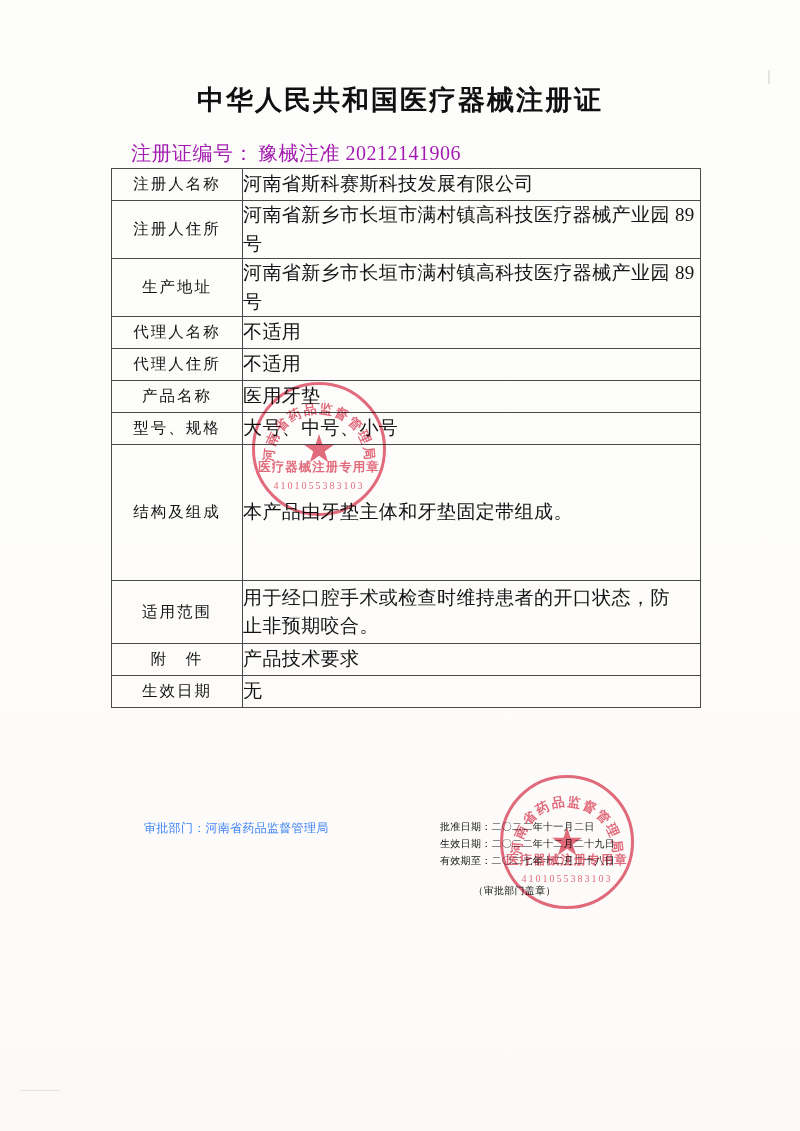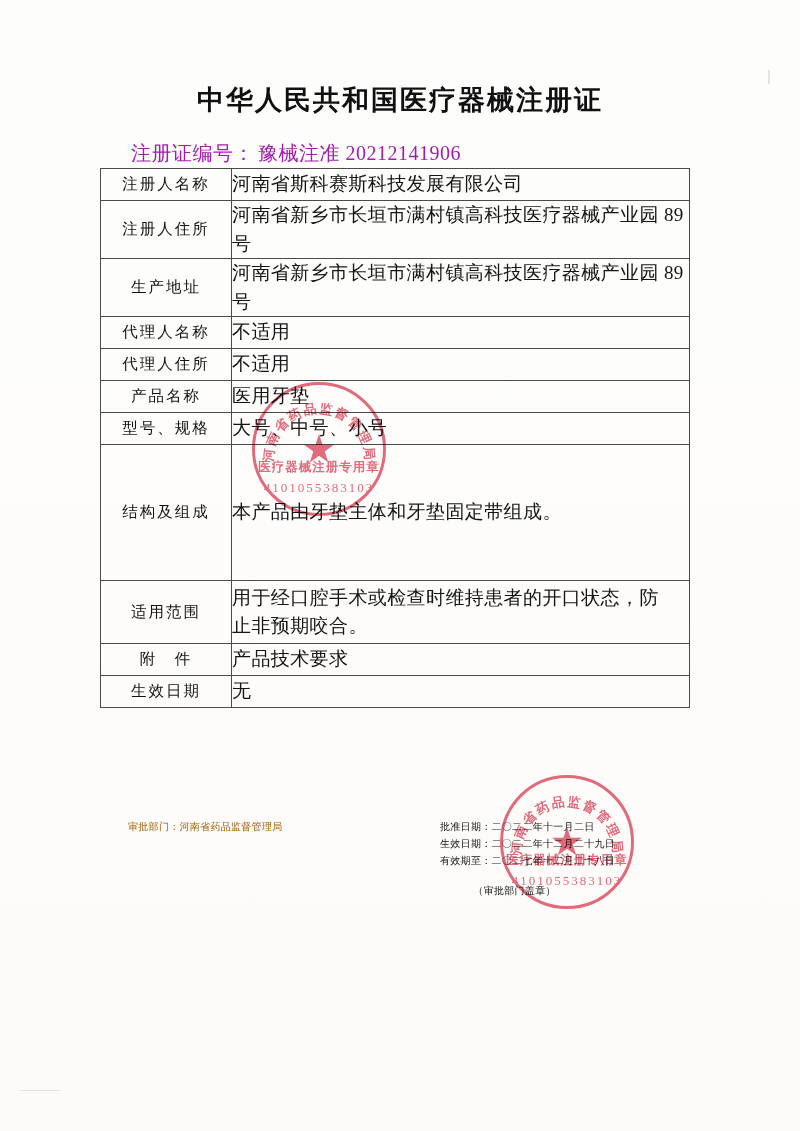--- a/index.html
+++ b/index.html
@@ -49,21 +49,21 @@
     left: 131px;
     font-size: 20px;
     letter-spacing: 0.5px;
     color: #a21caf;
   }
   .regno .label { margin-right: 4px; }
 
   table.cert {
     position: absolute;
     top: 168px;
-    left: 100px;
+    left: 111px;
     width: 590px;
     border-collapse: collapse;
     table-layout: fixed;
   }
   table.cert td {
     border: 1px solid #4a4a4a;
     padding: 0;
     vertical-align: middle;
   }
   td.k {
@@ -83,25 +83,25 @@
   }
   tr.r-std td { height: 31px; }
   tr.r-struct td { height: 135px; }
   tr.r-scope td { height: 62px; }
 
   td.v.wrap { padding-right: 14px; }
 
   
   .approver {
     position: absolute;
-    left: 128px;
+    left: 144px;
     top: 820px;
-    font-size: 10px;
+    font-size: 12px;
     letter-spacing: 0.3px;
-    color: #a16207;
+    color: #3b82f6;
   }
   .dates {
     position: absolute;
     left: 440px;
     top: 818px;
     font-size: 10px;
     line-height: 1.72;
     letter-spacing: 0.3px;
     color: #151515;
     text-align: left;
@@ -140,21 +140,21 @@
     letter-spacing: 1px;
   }
   .seal .mid {
     top: 58%;
     font-size: 12.5px;
     letter-spacing: 1px;
     font-weight: bold;
   }
   .seal .arc-bottom {
     top: 74%;
-    font-size: 13px;
+    font-size: 10px;
     letter-spacing: 2px;
   }
   .seal-curve {
     position: absolute;
     left: 0; top: 0;
     width: 100%; height: 100%;
   }
   .seal-curve text {
     font-family: "Liberation Serif", serif;
     fill: #d8314b;

